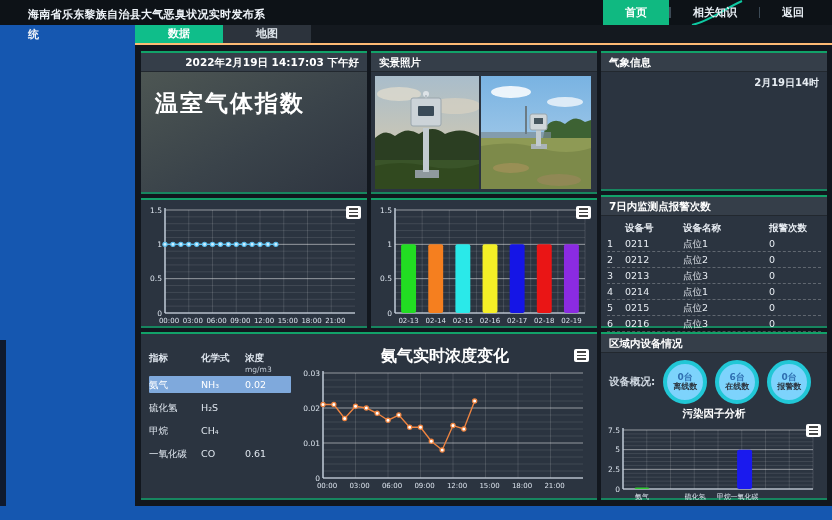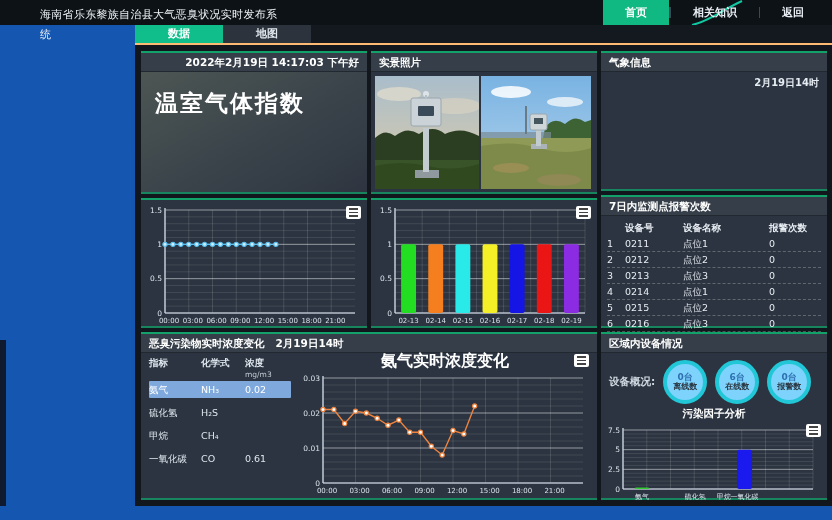--- a/index.html
+++ b/index.html
@@ -6,22 +6,22 @@
   body{
     width:832px;height:520px;position:relative;overflow:hidden;
     background:#1557b0;
     font-family:"DejaVu Sans","Liberation Sans",sans-serif;
     -webkit-font-smoothing:antialiased;
   }
   
   .topbar{position:absolute;left:0;top:0;width:832px;height:25px;background:#0d1217;z-index:4;}
   .logo{position:absolute;left:5px;top:3px;width:20px;height:19px;}
   .app-title{
-    position:absolute;left:40px;top:5px;width:240px;z-index:6;
-    color:#eef3f8;font-size:11px;font-weight:normal;line-height:20px;letter-spacing:.3px;
+    position:absolute;left:28px;top:5px;width:240px;z-index:6;
+    color:#eef3f8;font-size:11px;font-weight:bold;line-height:20px;letter-spacing:.3px;
   }
   .swoosh{position:absolute;left:688px;top:0;z-index:5;}
   .nav{position:absolute;right:6px;top:0;height:25px;display:flex;align-items:center;z-index:6;}
   .nav-item{
     height:25px;line-height:25px;padding:0 22px;color:#e8eef4;
     font-size:11px;font-weight:bold;cursor:pointer;white-space:nowrap;
   }
   .nav-item.active{background:#10b981;color:#fff;}
   .nav-sep{width:1px;height:11px;background:#3c4a56;}
   
@@ -67,21 +67,21 @@
   }
   .menu-icon i{display:block;width:9px;height:1.5px;background:#444;}
   
   .p-alarm{left:466px;top:150px;width:226px;height:133px;}
   .tbl{padding:4px 6px 0 6px;font-size:9.5px;color:#e8edf3;}
   .trow{display:grid;grid-template-columns:18px 58px 1fr 52px;height:15px;line-height:15px;
         border-bottom:1px dashed rgba(255,255,255,.25);}
   .trow.head{border-bottom:none;font-weight:bold;height:16px;}
   
   .p-odor{left:6px;top:287px;width:456px;height:168px;}
-  .odor-body{display:flex;}
+  .odor-body{display:flex;margin-top:14px;}
   .odor-tbl{width:152px;padding:4px 2px 0 8px;font-size:9.5px;color:#dfe6ee;box-sizing:border-box;}
   .orow{display:grid;grid-template-columns:52px 44px 44px;height:17px;line-height:17px;margin-bottom:6px;}
   .orow.head{font-weight:bold;margin-bottom:2px;height:22px;line-height:11px;}
   .orow .unit{font-size:7.5px;font-weight:normal;color:#c3ccd6;}
   .orow.hl{background:#7fa9dc;color:#fff;border-radius:1px;}
   .odor-chart{flex:1;position:relative;}
   .chart-title{text-align:center;color:#fff;font-size:16px;font-weight:bold;height:15px;line-height:15px;}
   
   .p-devices{left:466px;top:287px;width:226px;height:168px;}
   .dev-row{display:flex;align-items:center;gap:8px;padding:7px 6px 2px 8px;}
@@ -355,24 +355,20 @@
               <span>6</span>
               <span>0216</span>
               <span>点位3</span>
               <span>0</span>
             </div>
           </div>
       </div>
     </div>
 
     <div class="panel p-odor">
-      <div class="panel-h">
-        <span>恶臭污染物实时浓度变化</span>&nbsp;&nbsp;
-        <span>2月19日14时</span>
-      </div>
       <div class="odor-body">
         <div class="odor-tbl">
           <div class="orow head">
             <span>指标</span>
             <span>化学式</span>
             <span>
               <span>浓度</span><br>
               <span class="unit">mg/m3</span>
             </span>
           </div>

